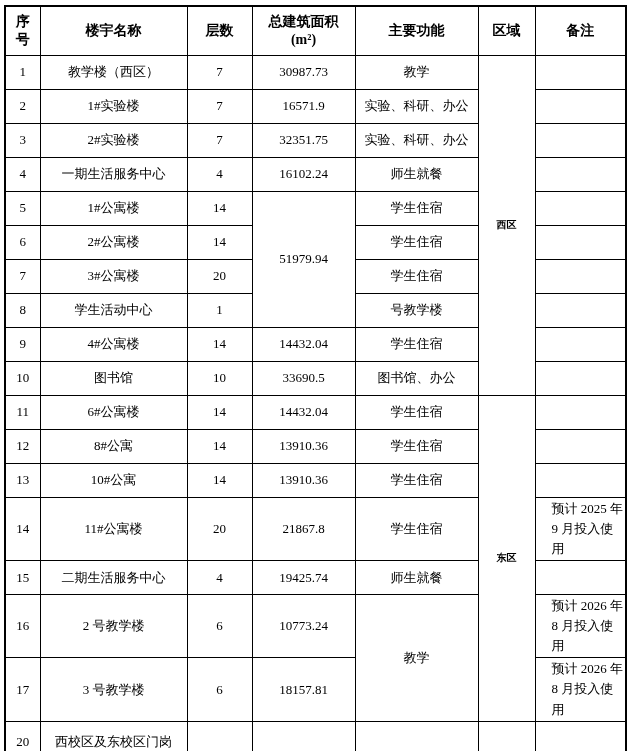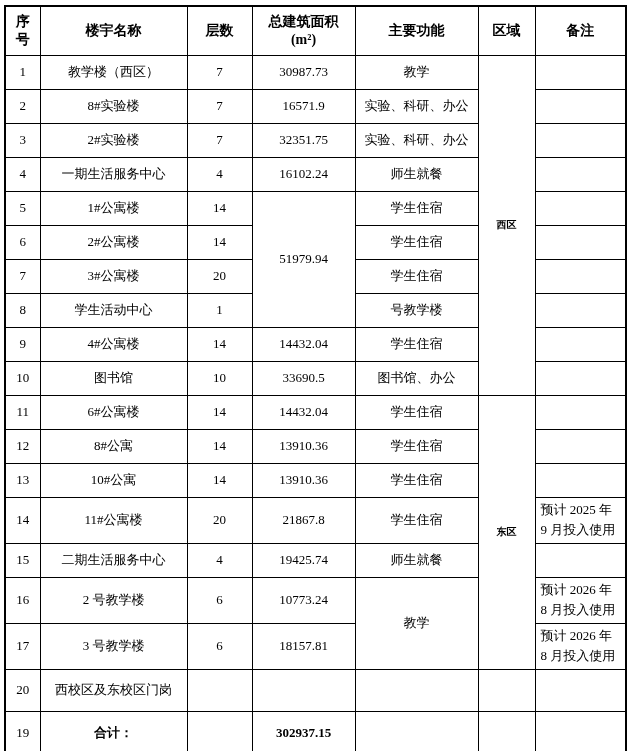--- a/index.html
+++ b/index.html
@@ -50,21 +50,21 @@
   tr.tall   { height: 46px; }
   tr.row18  { height: 42px; }
   tr.row19  { height: 44px; }
 
   td.region-cell {
     font-weight: bold;
     font-size: 10px;
   }
   td.remark-cell {
     text-align: left;
-    padding-left: 5px;
+    padding-left: 16px;
     padding-right: 2px;
     line-height: 1.55;
   }
   td.bold-cell {
     font-weight: bold;
   }
 </style>
 </head>
 <body>
 
@@ -97,21 +97,21 @@
         <td>1</td>
         <td>教学楼（西区）</td>
         <td>7</td>
         <td>30987.73</td>
         <td>教学</td>
         <td class="region-cell" rowspan="10">西区</td>
         <td class="remark-cell"></td>
       </tr>
       <tr>
         <td>2</td>
-        <td>8#实验楼</td>
+        <td>1#实验楼</td>
         <td>7</td>
         <td>16571.9</td>
         <td>实验、科研、办公</td>
         <td class="remark-cell"></td>
       </tr>
       <tr>
         <td>3</td>
         <td>2#实验楼</td>
         <td>7</td>
         <td>32351.75</td>

